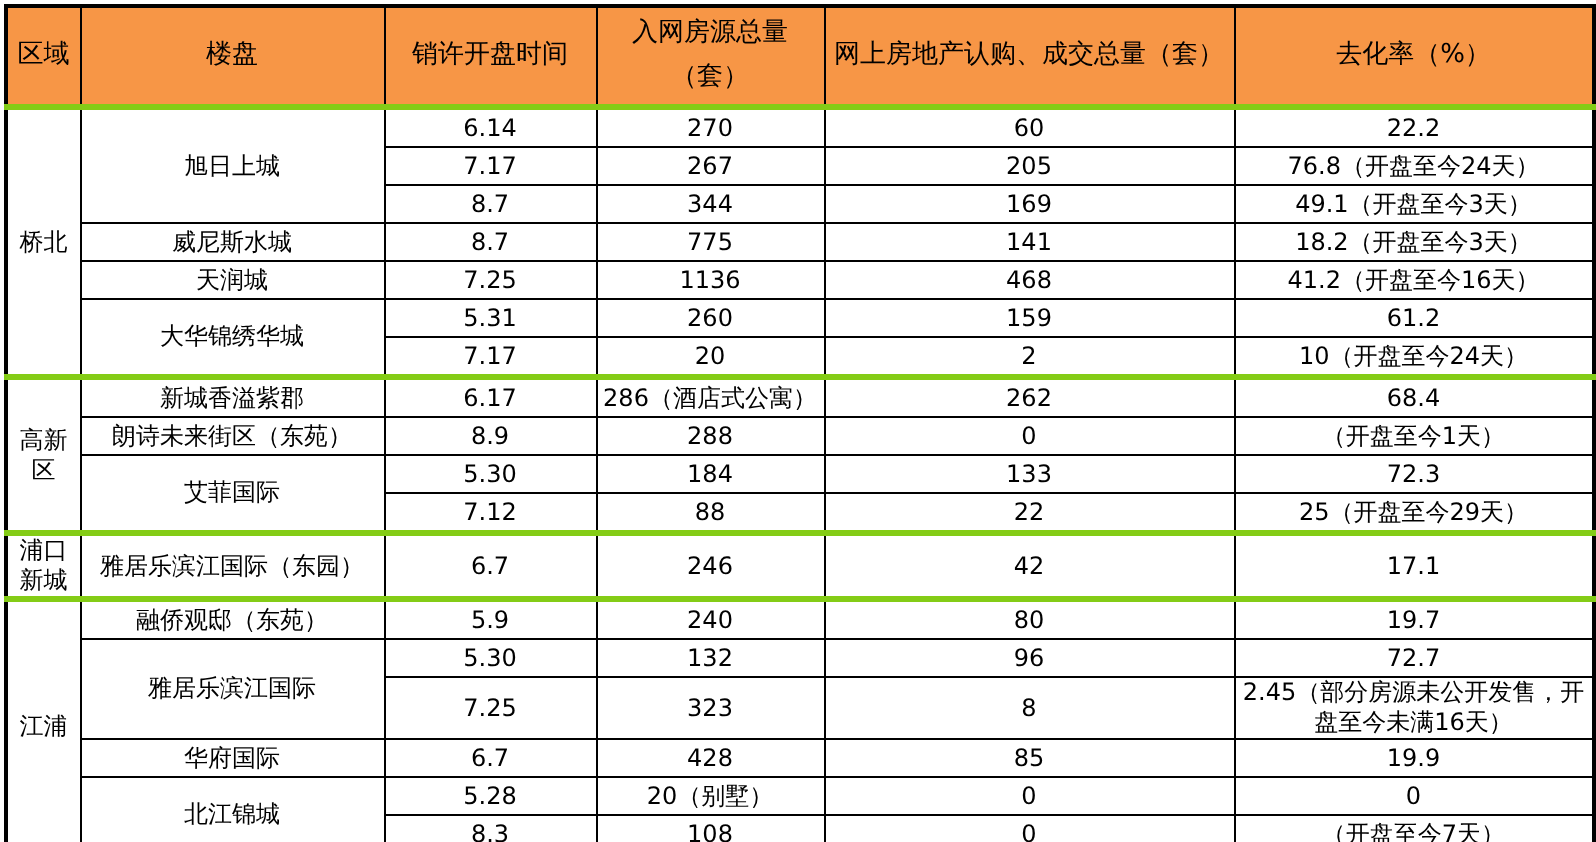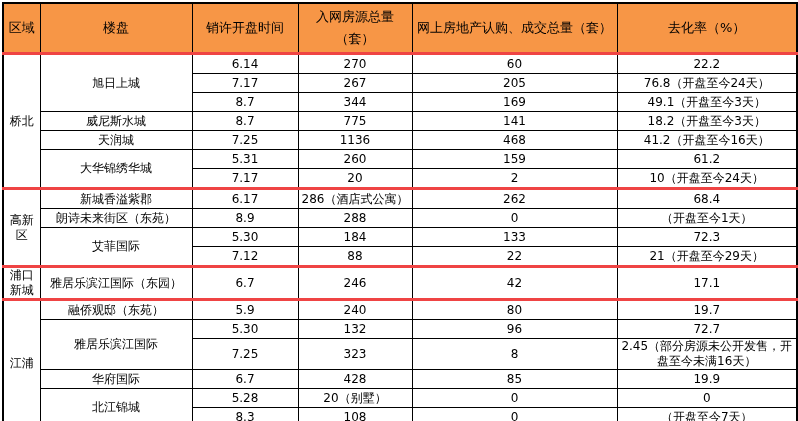--- a/index.html
+++ b/index.html
@@ -39,21 +39,21 @@
     line-height: 1.7;
     border-bottom: 2px solid #000;
   }
   .housing td {
     font-size: 12px;
     height: 18px;
     line-height: 1.25;
     background: #ffffff;
   }
   .housing tr.region-start td {
-    border-top: 3px solid #ef4444;
+    border-top: 3px solid #84cc16;
   }
   col.c-region   { width: 37px;  }
   col.c-property { width: 152px; }
   col.c-date     { width: 106px; }
   col.c-supply   { width: 114px; }
   col.c-sold     { width: 205px; }
   col.c-rate     { width: 180px; }
 </style>
 </head>
 <body>
@@ -145,21 +145,21 @@
         <td rowspan="2">艾菲国际</td>
         <td>5.30</td>
         <td>184</td>
         <td>133</td>
         <td>72.3</td>
       </tr>
       <tr>
         <td>7.12</td>
         <td>88</td>
         <td>22</td>
-        <td>21（开盘至今29天）</td>
+        <td>25（开盘至今29天）</td>
       </tr>
       <tr class="region-start">
         <td>浦口
 新城</td>
         <td>雅居乐滨江国际（东园）</td>
         <td>6.7</td>
         <td>246</td>
         <td>42</td>
         <td>17.1</td>
       </tr>

